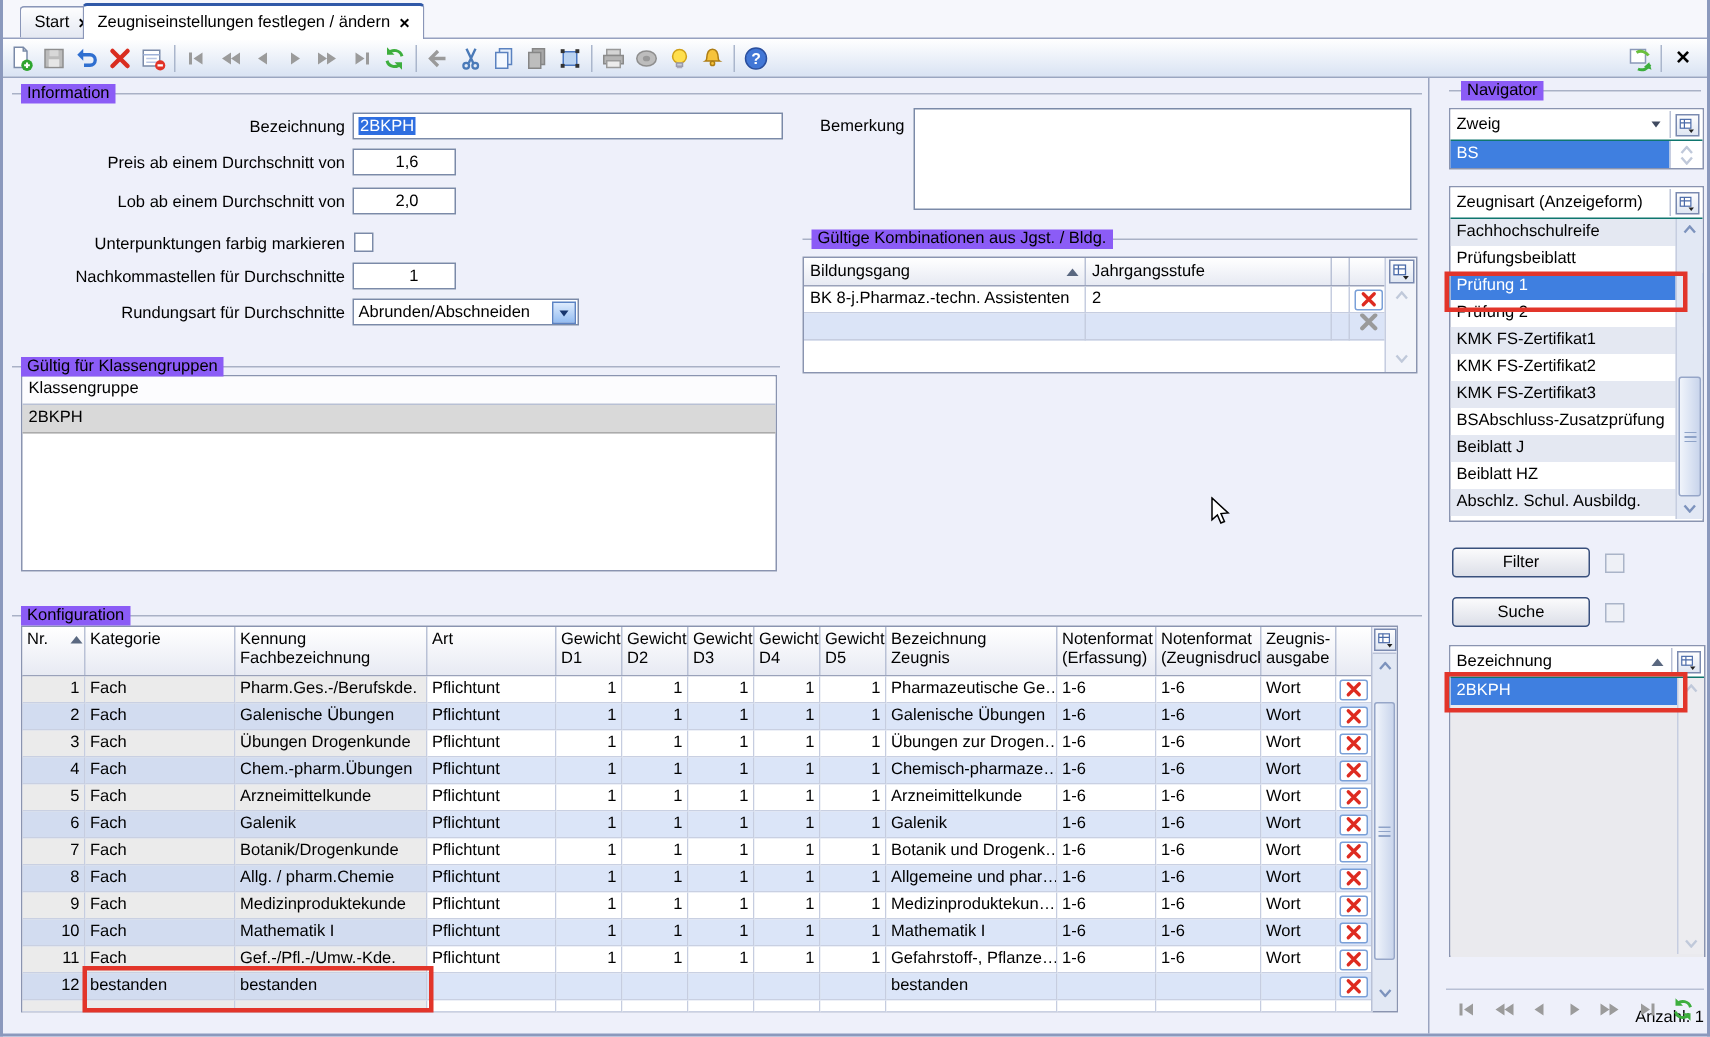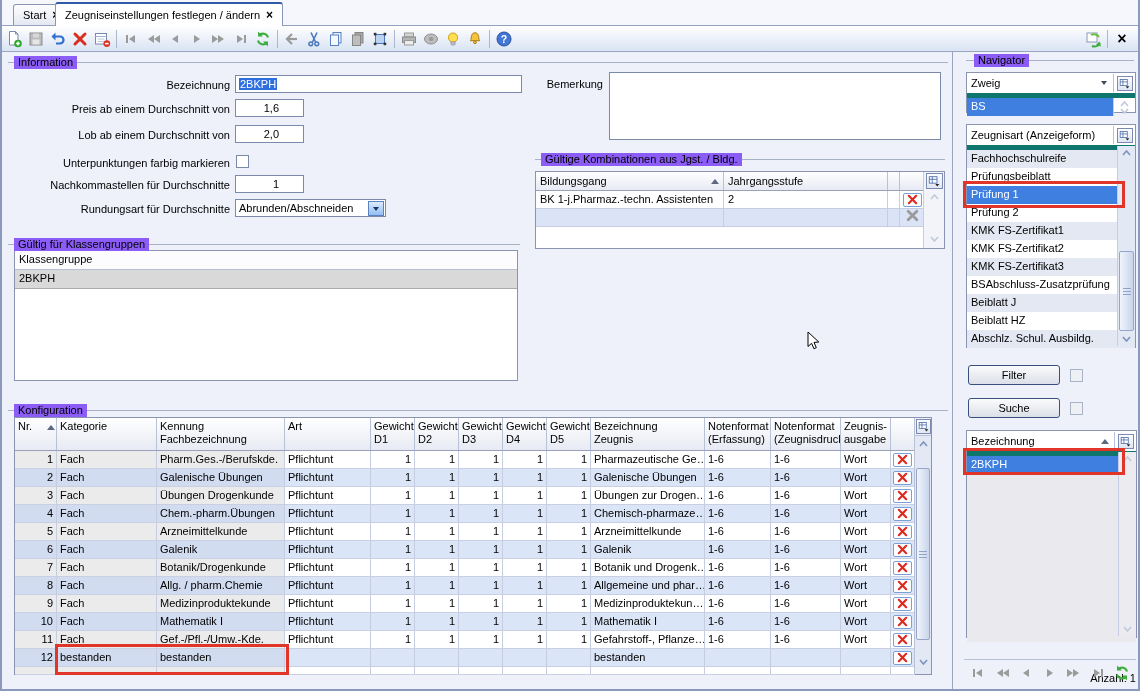--- a/index.html
+++ b/index.html
@@ -75,21 +75,21 @@
   .krow{height:18px}
   .kc{border-right:1px solid #c6cde0;border-bottom:1px solid #c9d0e2;padding:0 3px;line-height:17px;
       overflow:hidden;white-space:nowrap;background:#fff}
   .krow .fix{background:#ebebeb}
   .krow.even .kc{background:#dbe5f8}
   .krow.even .fix{background:#d2dcf0}
   .kc.num{text-align:right}
   .kc.xc{display:flex;align-items:center;justify-content:center;padding:0}
 
   
-  .navhead{height:20px;display:flex;align-items:center;border-bottom:5px solid #0f766e;background:#fff}
+  .navhead{height:20px;display:flex;align-items:center;border-bottom:1px solid #0f766e;background:#fff}
   .nitem{height:18px;line-height:17px;padding:0 4px;overflow:hidden;white-space:nowrap}
   .nitem.alt{background:#e4e8f2}
   .nitem.sel{background:#3f7fe0;color:#fff}
   .navbtn{border:1px solid #39507c;border-radius:3px;background:linear-gradient(#fbfbfc,#dcdfe8);
           display:flex;align-items:center;justify-content:center;height:20px;box-sizing:border-box}
 
   .red-annot{border:3px solid #e2352a;z-index:30;pointer-events:none}
 </style>
 </head>
 <body>
@@ -308,21 +308,21 @@
         <span>Bildungsgang</span>
         <span class="sortup"></span>
       </div>
     <div class="hcell">
         <span>Jahrgangsstufe</span>
       </div>
     <div class="hcell"></div>
     <div class="hcell" style="border-right:none"></div>
   </div>
   <div class="ktab-row">
-    <div class="kcell">BK 1-j.Pharmaz.-techn. Assistenten</div>
+    <div class="kcell">BK 8-j.Pharmaz.-techn. Assistenten</div>
     <div class="kcell">2</div>
     <div class="kcell"></div>
     <div class="kcell cellx">
         <span class="xbtn">
           <svg width="11" height="11" viewBox="0 0 12 12">
             <path d="M2 2l8 8M10 2l-8 8" stroke="#de2b20" stroke-width="2.4" stroke-linecap="round"></path>
           </svg>
         </span>
       </div>
   </div>

